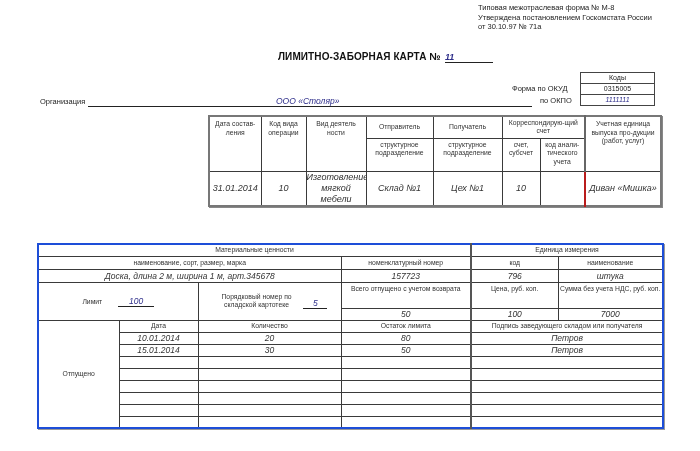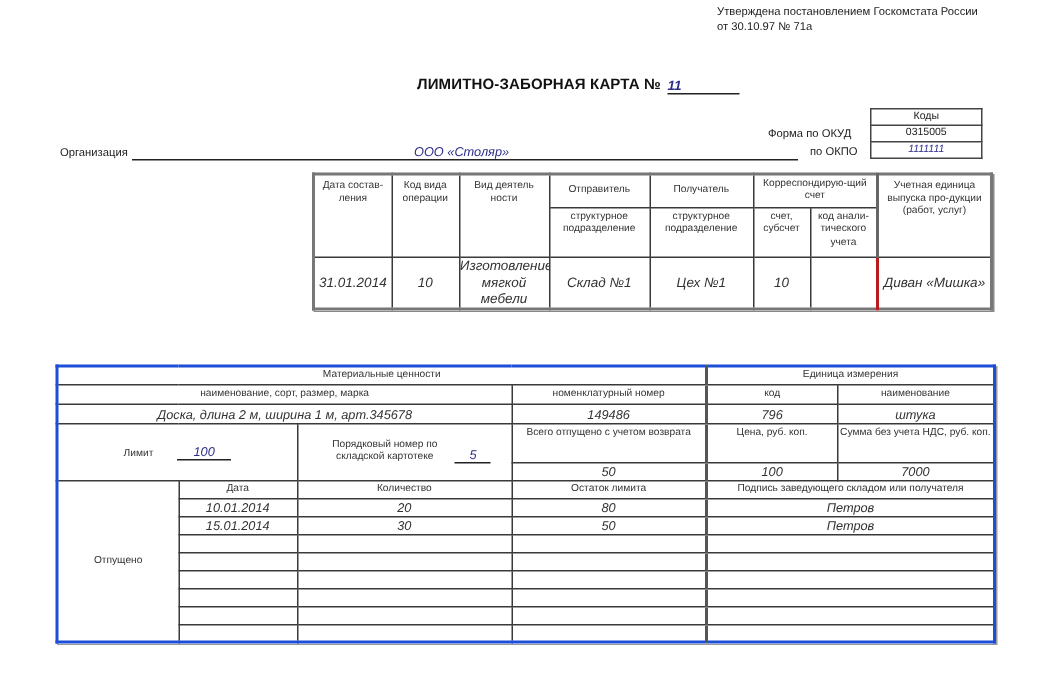--- a/index.html
+++ b/index.html
@@ -32,20 +32,21 @@
   .t2 { left: 37px; top: 243px; width: 625px; border: 2px solid #1d4ed8; box-shadow: 1px 1px 0 #999; }
   .t2 td { font-size: 6.8px; line-height: 8px; color: #333; }
   .t2 .val { font-size: 8.5px; line-height: 10px; }
   .uline { display: inline-block; border-bottom: 1px solid #222; min-width: 36px; text-align: center; }
   .sep-right { border-right: 2px solid #555 !important; }
 </style>
 </head>
 <body>
 
 <div class="abs hdr-note">
+  <div>Типовая межотраслевая форма № М-8</div>
   <div>Утверждена постановлением Госкомстата России</div>
   <div>от 30.10.97 № 71а</div>
 </div>
 
 <div class="abs title">ЛИМИТНО-ЗАБОРНАЯ КАРТА №</div>
 <div class="abs title-num-line"></div>
 <div class="abs title-num hand">11</div>
 
 <table class="abs kody" style="border-collapse:collapse;">
   <tbody>
@@ -122,21 +123,21 @@
     <td colspan="2">Единица измерения</td>
   </tr>
   <tr style="height:13px">
     <td colspan="3">наименование, сорт, размер, марка</td>
     <td class="sep-right">номенклатурный номер</td>
     <td>код</td>
     <td>наименование</td>
   </tr>
   <tr style="height:13px">
     <td colspan="3" class="val hand">Доска, длина 2 м, ширина 1 м, арт.345678</td>
-    <td class="val hand sep-right">149486</td>
+    <td class="val hand sep-right">157723</td>
     <td class="val hand">796</td>
     <td class="val hand">штука</td>
   </tr>
   <tr style="height:26px">
     <td colspan="2" rowspan="2">
       <span style="margin-right:14px">Лимит</span>
       <span class="uline val hand">100</span>
     </td>
     <td rowspan="2">
       <span style="display:inline-block;width:90px;vertical-align:middle">Порядковый номер по складской картотеке</span>

